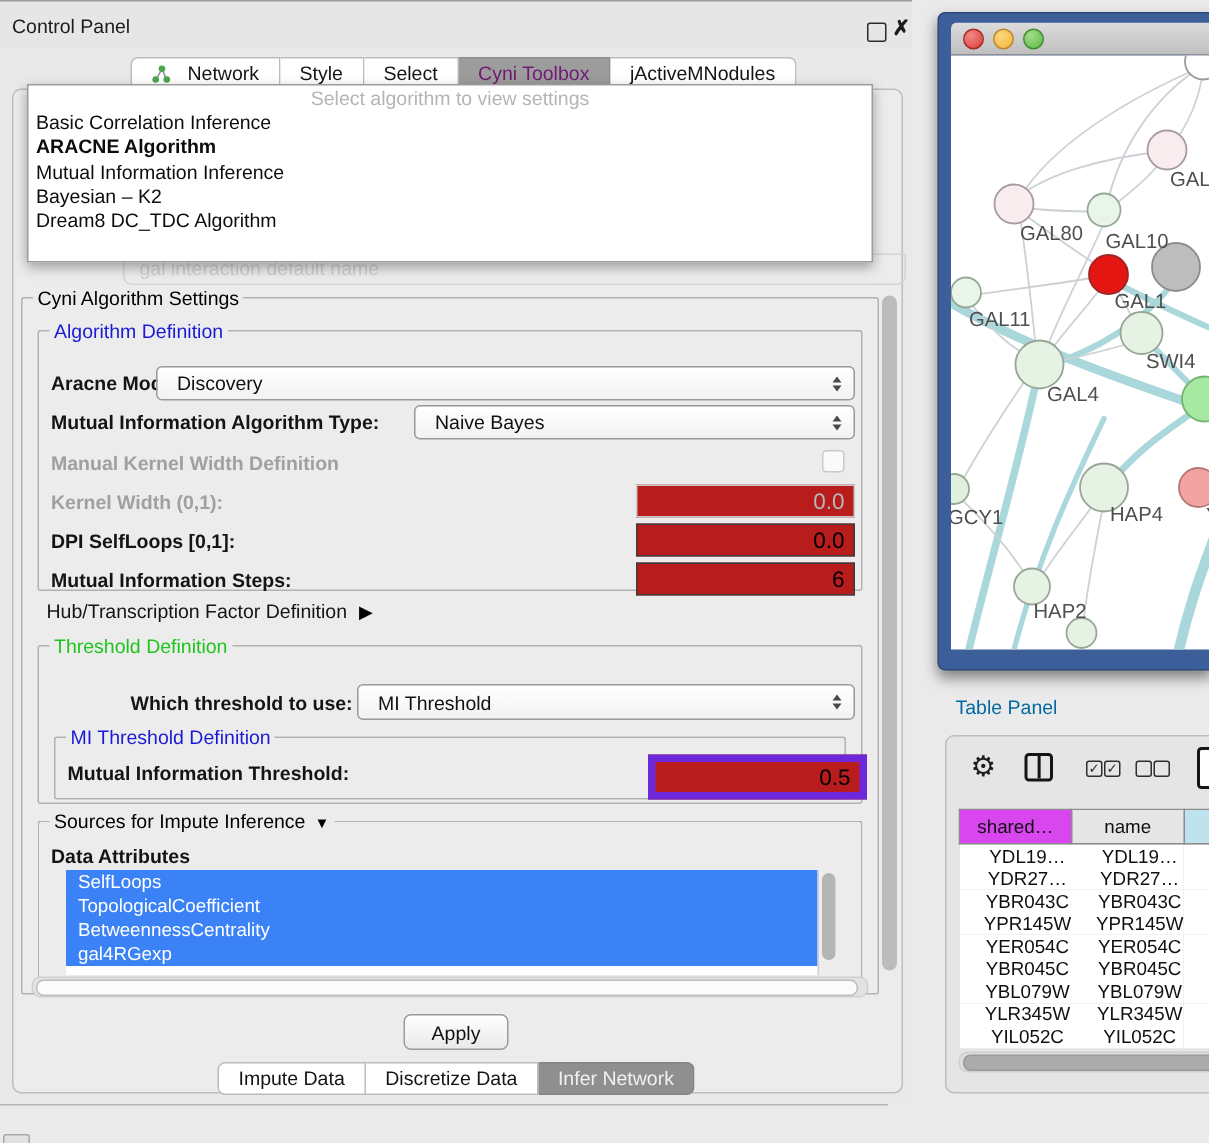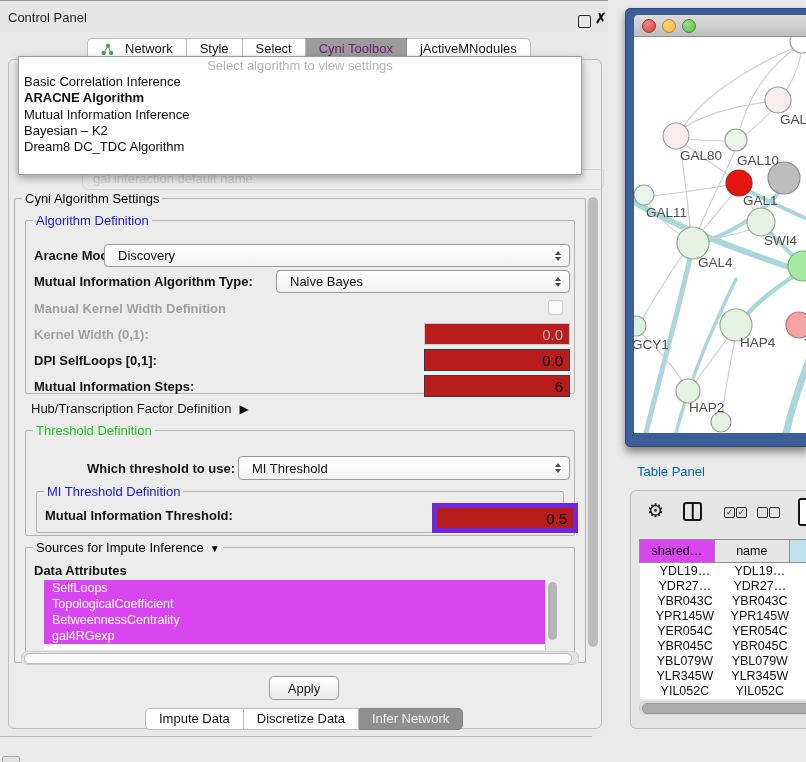--- a/index.html
+++ b/index.html
@@ -43,21 +43,21 @@
   .tri-u{width:0;height:0;border-left:3.5px solid transparent;border-right:3.5px solid transparent;border-bottom:4.5px solid #4a4a4a}
   .tri-d{width:0;height:0;border-left:3.5px solid transparent;border-right:3.5px solid transparent;border-top:4.5px solid #4a4a4a}
   .field{position:absolute;background:#b91c1c;border:1px solid #3c3c3c;font-size:15px;color:#000;
          display:flex;align-items:center;justify-content:flex-end;padding-right:6px}
   .field.off{border:1px solid #c9c9c9;color:#b5b5b5}
   .checkbox{position:absolute;width:13px;height:13px;border:1px solid #c9c9c9;border-radius:3px;background:#fafafa}
   .arrow-r{display:inline-block;font-size:12px;color:#000;margin-left:8px}
   .arrow-d{display:inline-block;font-size:10px;color:#000;margin-left:6px}
   
   .list{position:absolute;background:#fff;overflow:hidden}
-  .list-item{height:16px;line-height:16px;padding-left:8px;background:#d946ef;color:#fff;font-size:12.5px;white-space:nowrap}
+  .list-item{height:16px;line-height:16px;padding-left:8px;background:#3b82f6;color:#fff;font-size:12.5px;white-space:nowrap}
   .vscroll{position:absolute;width:12px;background:#ededed;border-left:1px solid #d0d0d0}
   .vthumb{position:absolute;left:1.5px;width:9px;background:#b5b5b5;border-radius:5px}
   .hscroll{position:absolute;height:12px;background:#e2e2e2;border:1px solid #cfcfcf;border-radius:6px}
   .hthumb{position:absolute;top:1px;height:9px;background:#fbfbfb;border:1px solid #bdbdbd;border-radius:5px}
   .btn{position:absolute;background:linear-gradient(#ffffff,#e9e9e9);border:1px solid #9b9b9b;border-radius:5px;
        font-size:13px;color:#111;display:flex;align-items:center;justify-content:center}
   
   .netwin{left:625px;top:8px;width:181px;height:437px;background:#3d5f99;border:1px solid #2c4878;
           border-radius:5px 0 0 5px;box-shadow:0 5px 9px rgba(0,0,0,.45)}
   .net-titlebar{position:absolute;left:8px;top:6px;right:0;height:21px;border-radius:4px 0 0 0;

